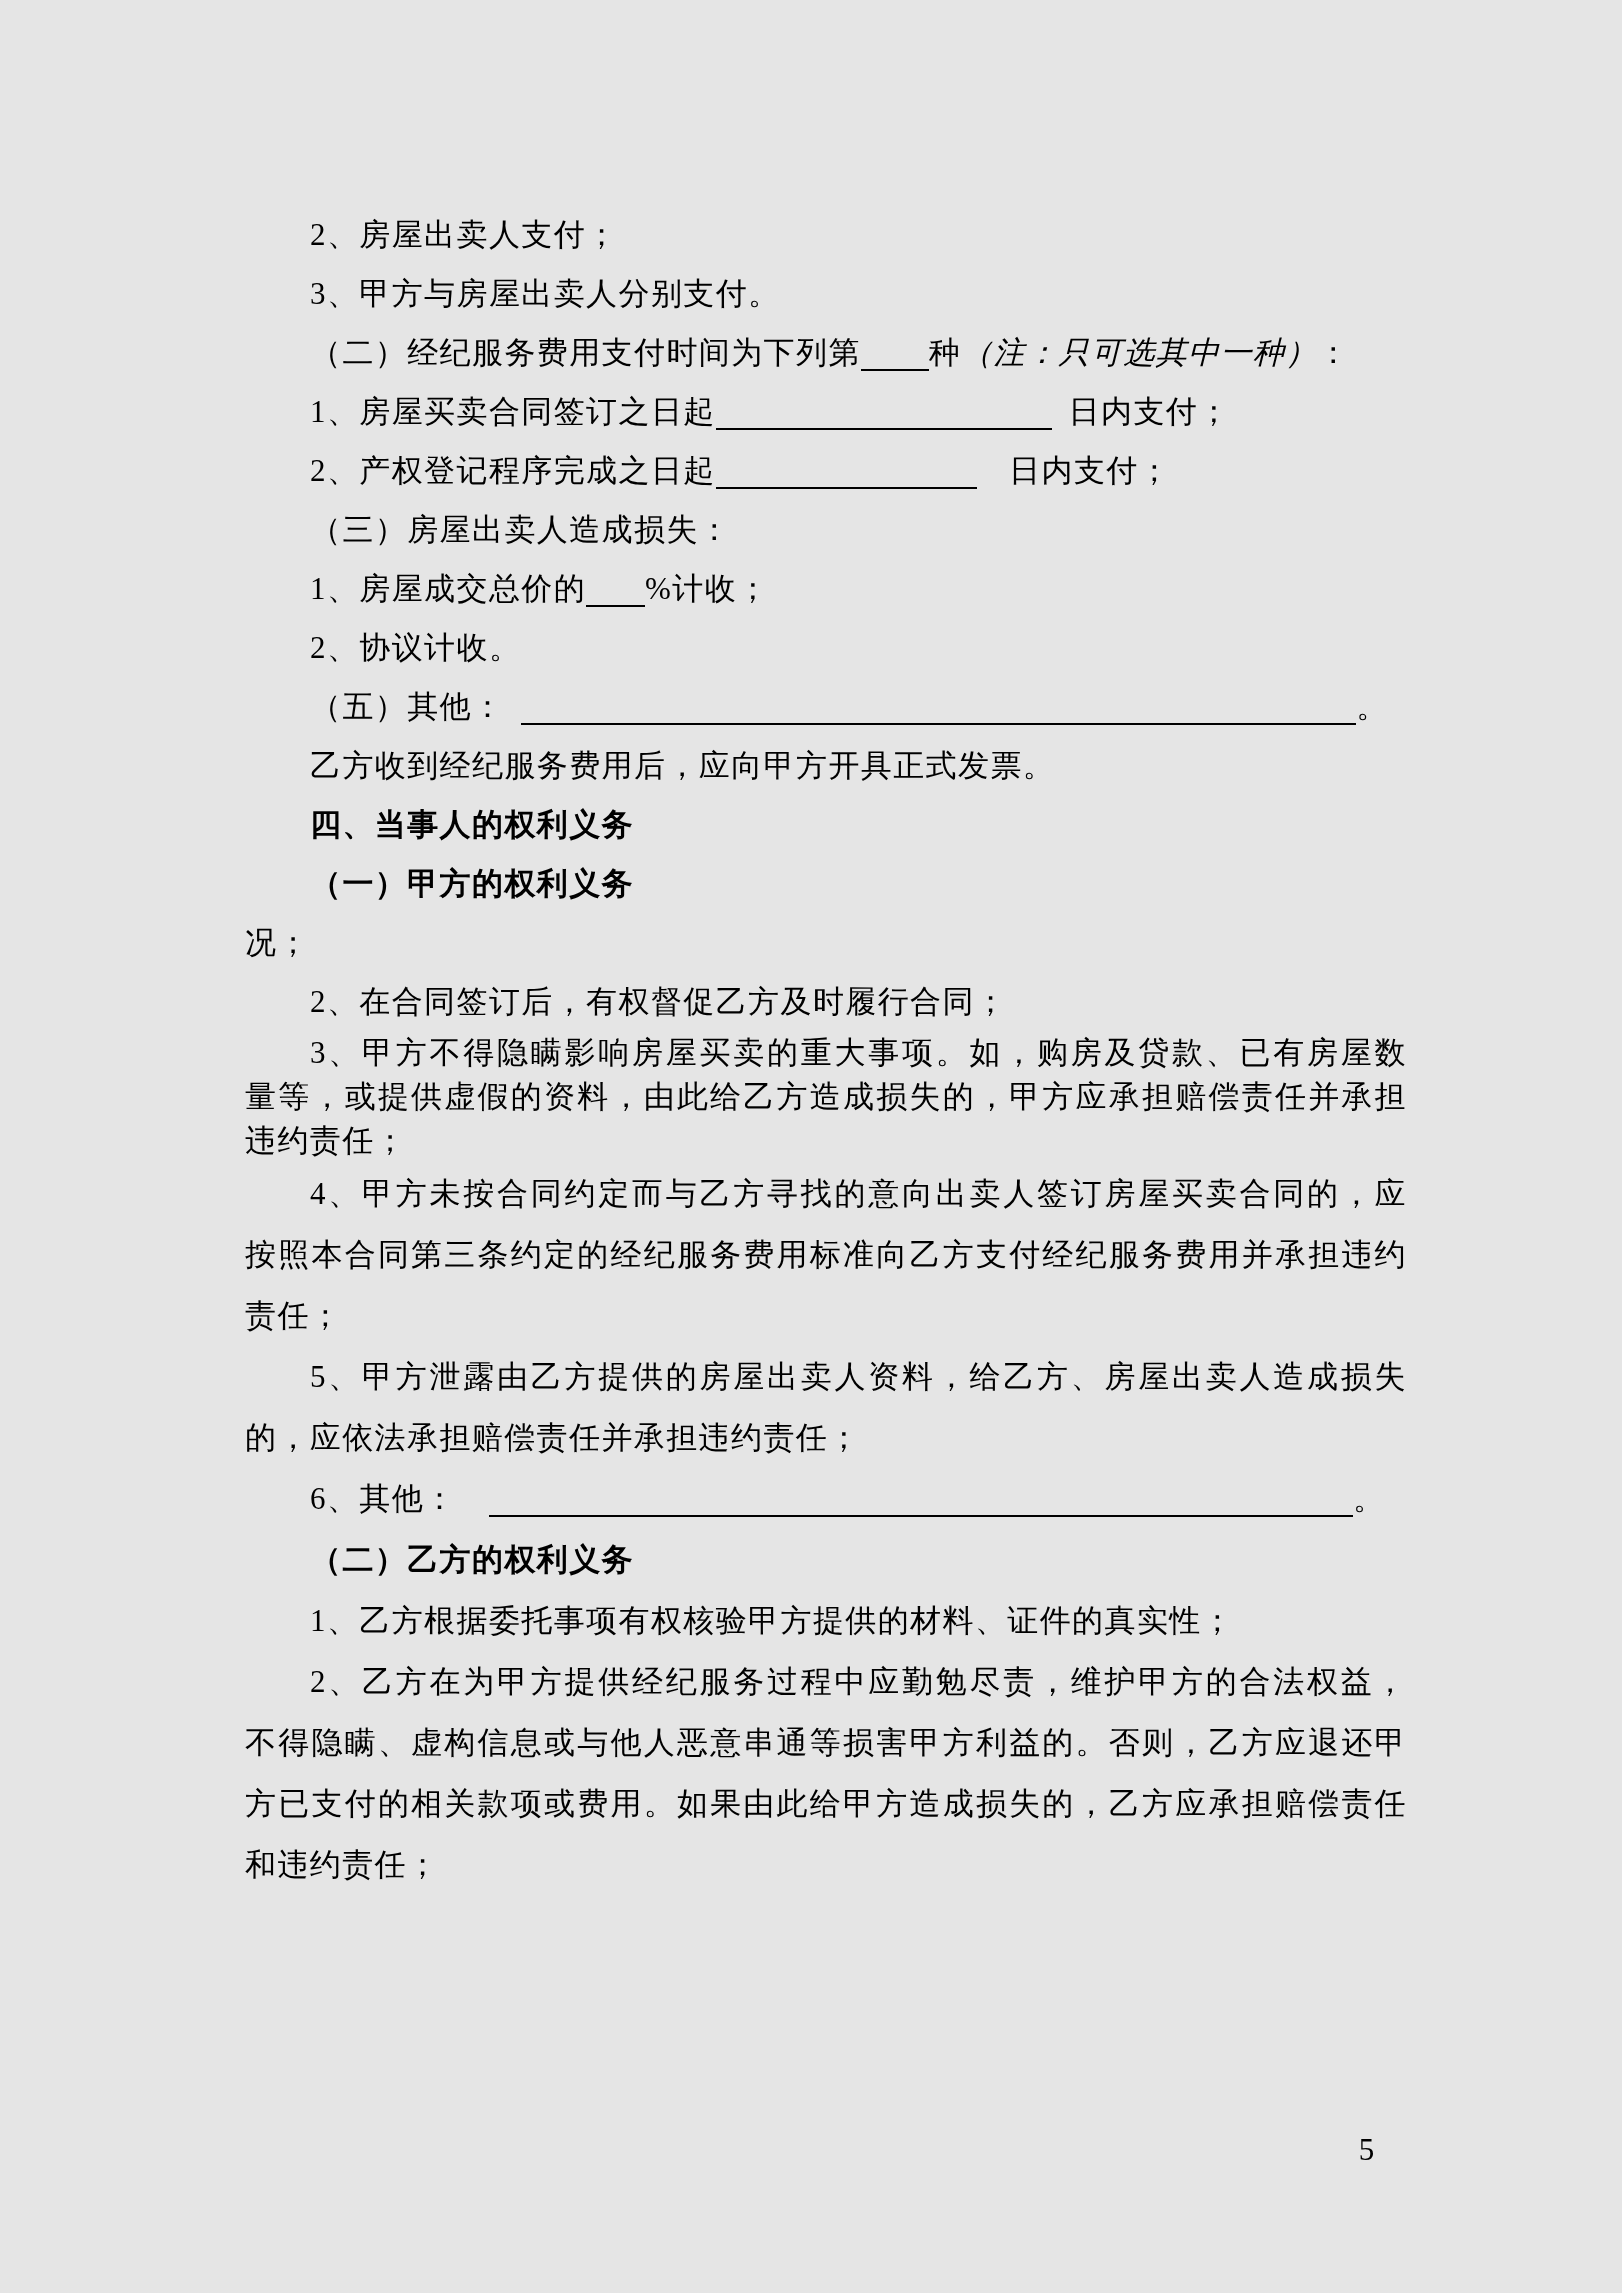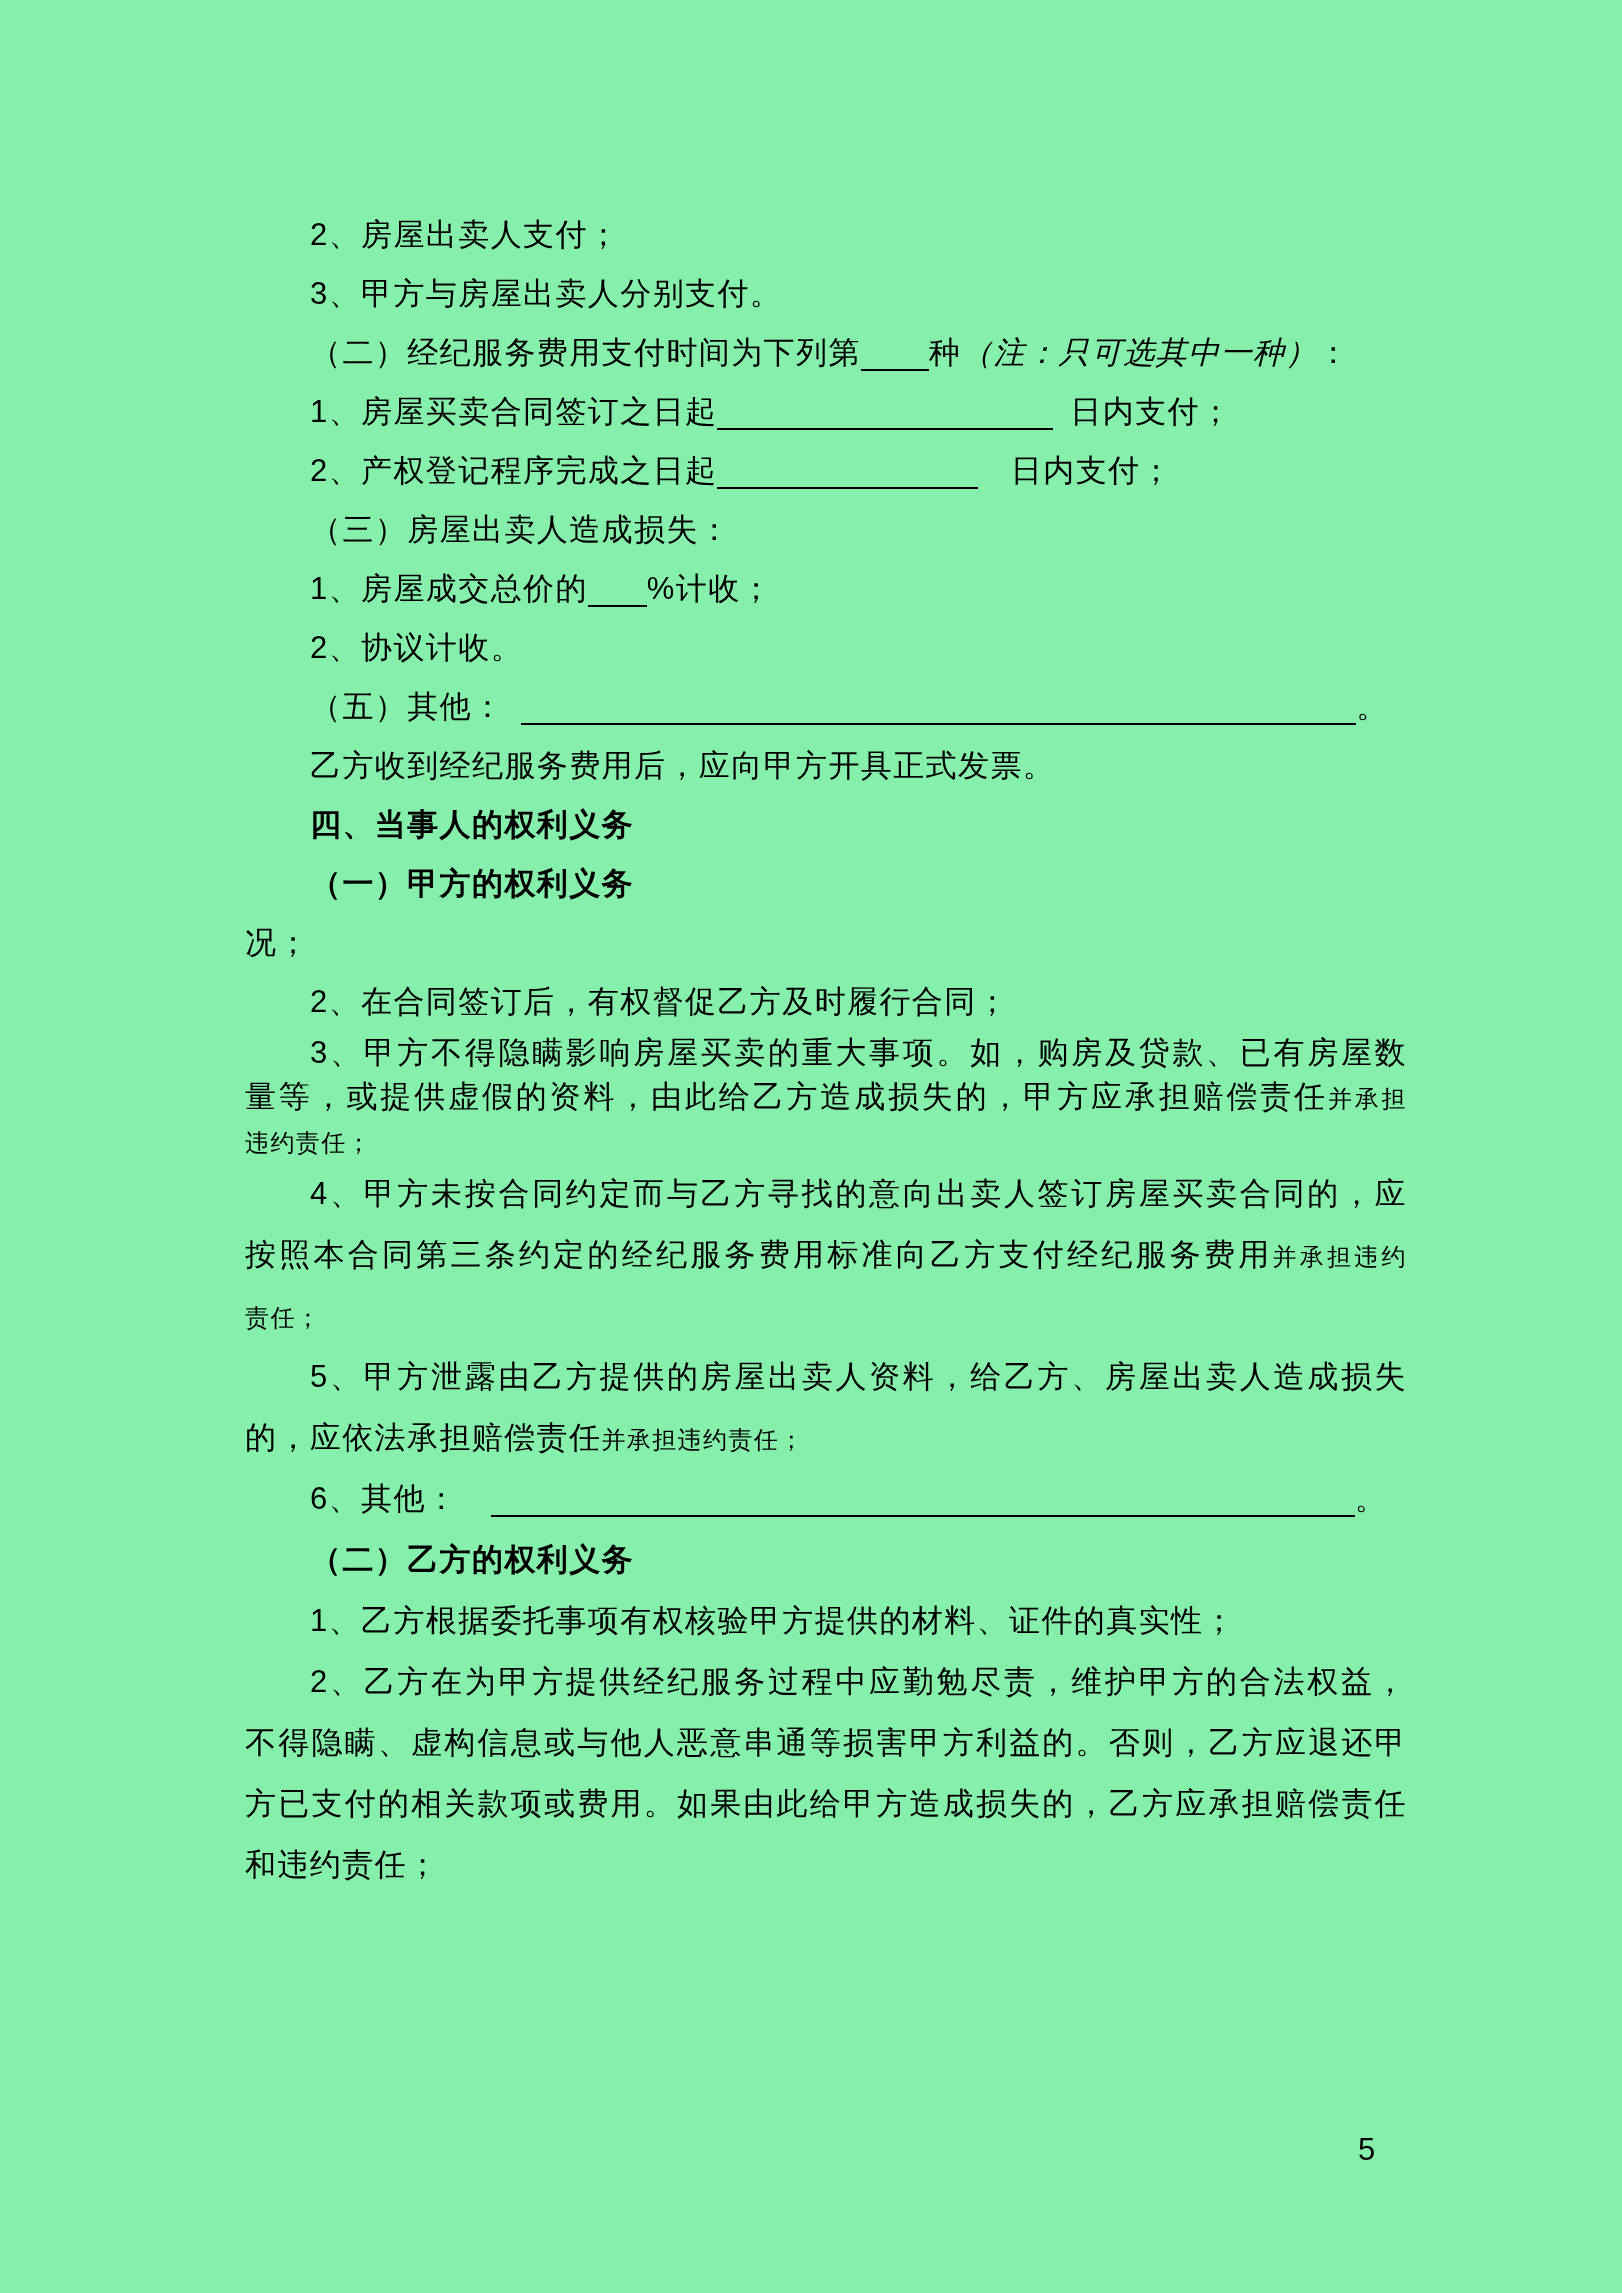--- a/index.html
+++ b/index.html
@@ -4,23 +4,23 @@
 <style>
   html, body {
     margin: 0;
     padding: 0;
     background: #ffffff;
   }
   .page {
     position: relative;
     width: 1623px;
     height: 2294px;
-    background: #86efac;
+    background: #e5e5e5;
     color: #000000;
-    font-family: Liberation Sans, sans-serif;
+    font-family: Liberation Serif, serif;
     overflow: hidden;
   }
   .doc-body {
     position: absolute;
     left: 245px;
     top: 205px;
     width: 1162px;
   }
   .line {
     font-size: 31px;
@@ -40,21 +40,21 @@
   }
   .line.bold { font-weight: 700; }
   .line.indent { text-indent: 65px; }
   .line.fill {
     white-space: normal;
     text-align: justify;
     text-align-last: justify;
   }
   .seg { white-space: pre; }
   .line.fill .seg { white-space: normal; }
-  .seg.small { font-size: 24px; margin-top: 36px; }
+  .seg.small { font-size: 31px; margin-top: 36px; }
   .seg.italic { font-style: italic; }
   .blank {
     display: inline-block;
     height: 38px;
     border-bottom: 2.7px solid #000000;
     vertical-align: -8.2px;
   }
   .pagenum {
     position: absolute;
     right: 229px;

